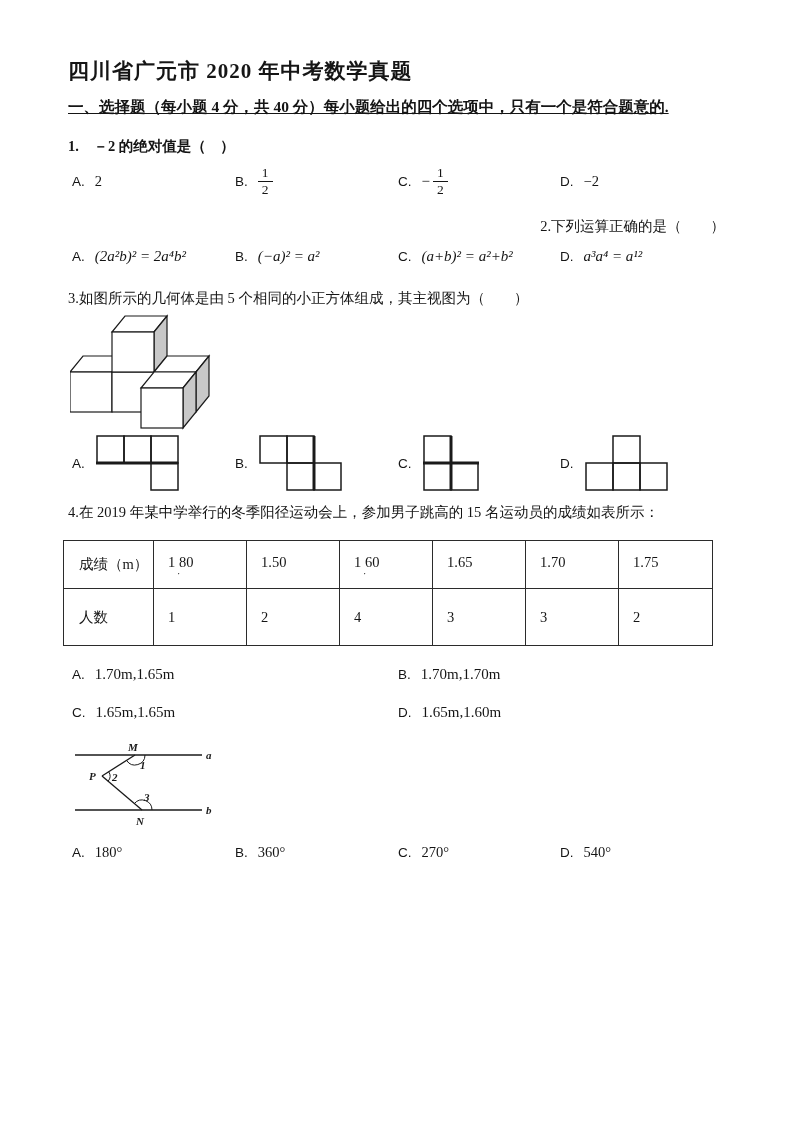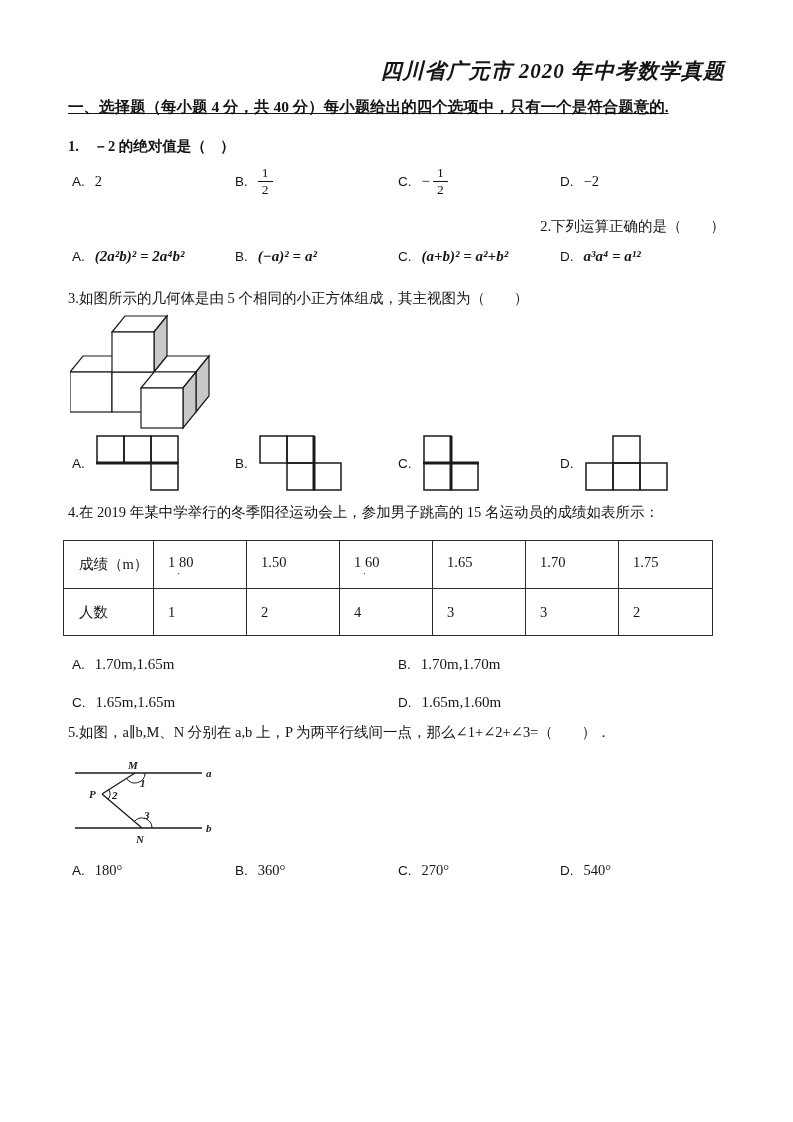--- a/index.html
+++ b/index.html
@@ -8,26 +8,25 @@
     position:relative;
     width:793px; height:1122px;
     margin:0 auto;
     background:#ffffff;
     color:#151515;
     font-family:"Liberation Serif","DejaVu Serif",serif;
     overflow:hidden;
     padding:58px 68px 0 68px;
   }
   .title {
-    text-align:right;
+    text-align:left;
     font-size:21px;
     font-weight:700;
     letter-spacing:1px;
     line-height:26px;
-    font-style:italic;
   }
   .section-header {
     margin-top:12px;
     font-size:15.5px;
     font-weight:700;
     line-height:22px;
     text-decoration:underline;
   }
   .stem { font-size:14.5px; line-height:20px; }
   .q1-stem { margin-top:18px;font-weight:bold; }
@@ -48,21 +47,21 @@
   .opt { display:flex; align-items:center; }
   .opt-letter {
     font-family:"Liberation Sans","DejaVu Sans",sans-serif;
     font-size:13.5px;
     margin-right:10px;
     flex:0 0 auto;
   }
   .q1-opts { margin-top:2px; height:46px; }
   .q2-stem { margin-top:12px;text-align:right; }
   .q2-opts { margin-top:6px; height:28px; }
-  .math { font-style:italic; font-size:15px; font-family:"Liberation Serif","DejaVu Serif",serif;font-weight:bold; }
+  .math { font-style:italic; font-size:15px; font-family:"Liberation Serif","DejaVu Serif",serif; }
   .frac { display:inline-flex; flex-direction:column; align-items:center; line-height:1.12; font-size:13.5px; }
   .frac .num { padding:0 4px; border-bottom:1.2px solid #151515; }
   .frac .den { padding:0 4px; }
   .neg-sign { margin-right:3px; font-size:15px; }
   .q3-stem { margin-top:18px; }
   .cube-fig { margin-top:6px; margin-left:2px; display:block; }
   .q3-opts { margin-top:2px; height:58px; }
   .q4-stem { margin-top:10px; }
   table.score-table {
     margin-top:18px;
@@ -72,21 +71,21 @@
     table-layout:fixed;
     font-size:14.5px;
   }
   table.score-table td {
     border:1.5px solid #2b2b2b;
     padding-left:14px;
     vertical-align:middle;
   }
   table.score-table td.hdr { padding-left:15px; }
   tr.r1 td { height:48px; }
-  tr.r2 td { height:47px; }
+  tr.r2 td { height:57px; }
   .sub-mark { display:block; font-size:10px; line-height:5px; margin-left:9px; height:5px; }
   .followup-stem { margin-top:32px; }
   .ab-row { margin-top:16px; height:24px; }
   .cd-row { margin-top:14px; height:24px; }
   .q5-stem { margin-top:8px; }
   .q5-fig { margin-top:14px; margin-left:6px; display:block; }
   .q5-opts { margin-top:8px; height:22px; font-size:14.5px; }
   .q6-stem { margin-top:14px; font-size:14.5px; }
   svg text {
     font-family:"Liberation Serif","DejaVu Serif",serif;
@@ -279,21 +278,20 @@
         <span>1.65m,1.65m</span>
       </div>
       <div class="opt">
         <span class="opt-letter">D.</span>
         <span>1.65m,1.60m</span>
       </div>
     </div>
   </div>
 
   <div>
-    <div class="stem q5-stem">5.如图，a∥b,M、N 分别在 a,b 上，P 为两平行线间一点，那么∠1+∠2+∠3=（　　）．</div>
 
     <svg class="q5-fig" width="160" height="95" viewBox="0 0 160 95">
       <g stroke="#1a1a1a" stroke-width="1.3" fill="none">
         <line x1="1" y1="17" x2="128" y2="17"></line>
         <line x1="1" y1="72" x2="128" y2="72"></line>
         <line x1="61" y1="17" x2="28" y2="38"></line>
         <line x1="28" y1="38" x2="68" y2="72"></line>
       </g>
       <g stroke="#1a1a1a" stroke-width="1" fill="none">
         <path d="M 71 17 A 10 10 0 0 1 52.6 22.4"></path>

